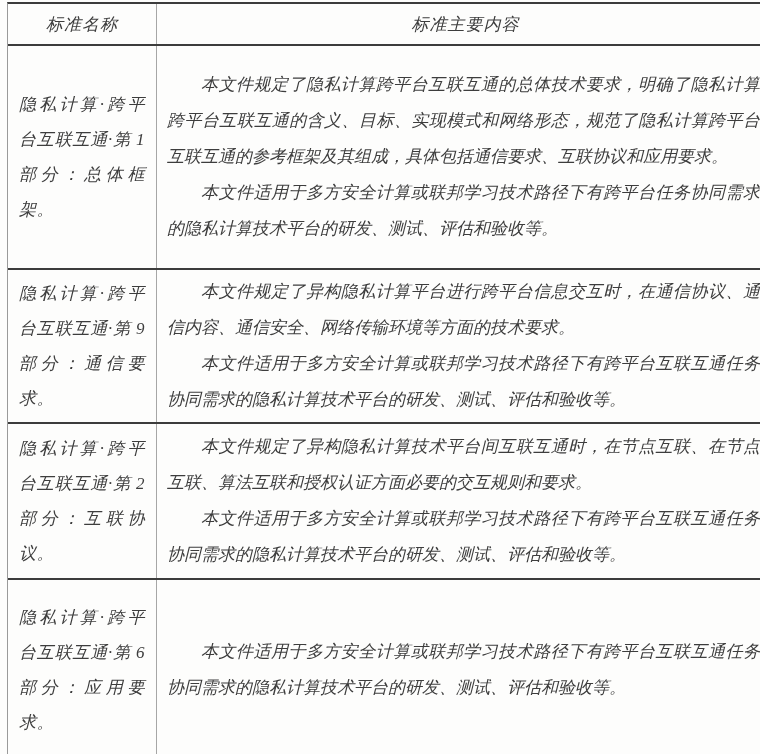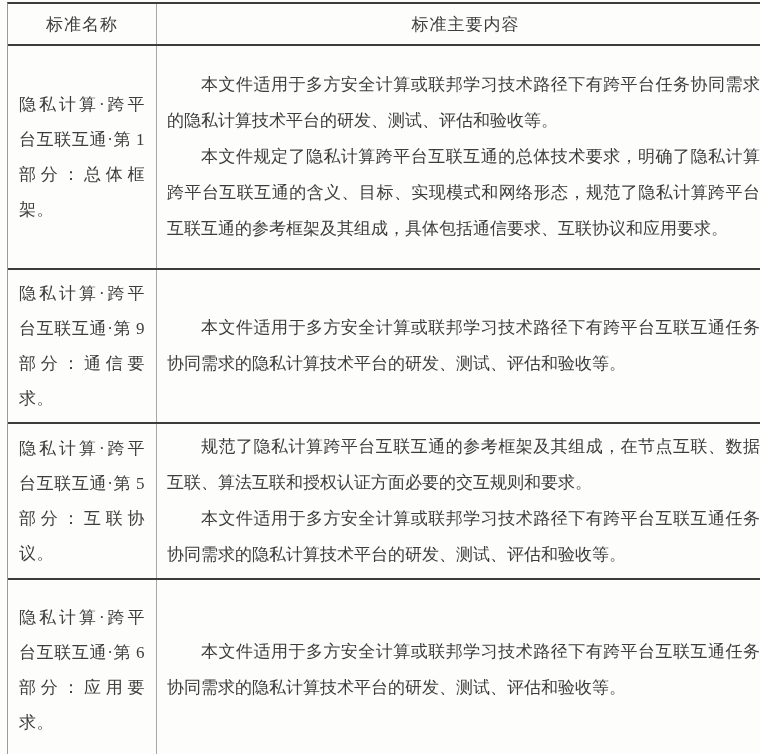--- a/index.html
+++ b/index.html
@@ -8,20 +8,21 @@
     background: #ffffff;
   }
   .page {
     position: relative;
     width: 760px;
     height: 754px;
     background: #fdfdfc;
     font-family: "Liberation Serif", "DejaVu Serif", serif;
     color: #3d3d3d;
     overflow: hidden;
+    font-style: italic;
   }
   .table {
     position: absolute;
     left: 7px;
     top: 2px;
     width: 766px;
     border-top: 2px solid #3c3c3c;
     border-bottom: 2px solid #3c3c3c;
     border-left: 1px solid #9a9a9a;
     border-right: 2px solid #5a5a5a;
@@ -91,40 +92,41 @@
     <div class="row header-row">
       <div class="cell name-cell header-cell">标准名称</div>
       <div class="cell content-cell header-cell">标准主要内容</div>
     </div>
 
     <div class="row row-1">
       <div class="cell name-cell">
         <span class="name-text">隐私计算·跨平台互联互通·第 1 部分：总体框架。</span>
       </div>
       <div class="cell content-cell">
+        <p>本文件规定了隐私计算跨平台互联互通的总体技术要求，明确了隐私计算跨平台互联互通的含义、目标、实现模式和网络形态，规范了隐私计算跨平台互联互通的参考框架及其组成，具体包括通信要求、互联协议和应用要求。</p>
         <p>本文件适用于多方安全计算或联邦学习技术路径下有跨平台任务协同需求的隐私计算技术平台的研发、测试、评估和验收等。</p>
-        <p>本文件规定了隐私计算跨平台互联互通的总体技术要求，明确了隐私计算跨平台互联互通的含义、目标、实现模式和网络形态，规范了隐私计算跨平台互联互通的参考框架及其组成，具体包括通信要求、互联协议和应用要求。</p>
       </div>
     </div>
 
     <div class="row row-2">
       <div class="cell name-cell">
         <span class="name-text">隐私计算·跨平台互联互通·第 9 部分：通信要求。</span>
       </div>
       <div class="cell content-cell">
+        <p>本文件规定了异构隐私计算平台进行跨平台信息交互时，在通信协议、通信内容、通信安全、网络传输环境等方面的技术要求。</p>
         <p>本文件适用于多方安全计算或联邦学习技术路径下有跨平台互联互通任务协同需求的隐私计算技术平台的研发、测试、评估和验收等。</p>
       </div>
     </div>
 
     <div class="row row-3">
       <div class="cell name-cell">
-        <span class="name-text">隐私计算·跨平台互联互通·第 5 部分：互联协议。</span>
+        <span class="name-text">隐私计算·跨平台互联互通·第 2 部分：互联协议。</span>
       </div>
       <div class="cell content-cell">
-        <p>规范了隐私计算跨平台互联互通的参考框架及其组成，在节点互联、数据互联、算法互联和授权认证方面必要的交互规则和要求。</p>
+        <p>本文件规定了异构隐私计算技术平台间互联互通时，在节点互联、在节点互联、算法互联和授权认证方面必要的交互规则和要求。</p>
         <p>本文件适用于多方安全计算或联邦学习技术路径下有跨平台互联互通任务协同需求的隐私计算技术平台的研发、测试、评估和验收等。</p>
       </div>
     </div>
 
     <div class="row row-4">
       <div class="cell name-cell">
         <span class="name-text">隐私计算·跨平台互联互通·第 6 部分：应用要求。</span>
       </div>
       <div class="cell content-cell">
         <p>本文件适用于多方安全计算或联邦学习技术路径下有跨平台互联互通任务协同需求的隐私计算技术平台的研发、测试、评估和验收等。</p>

